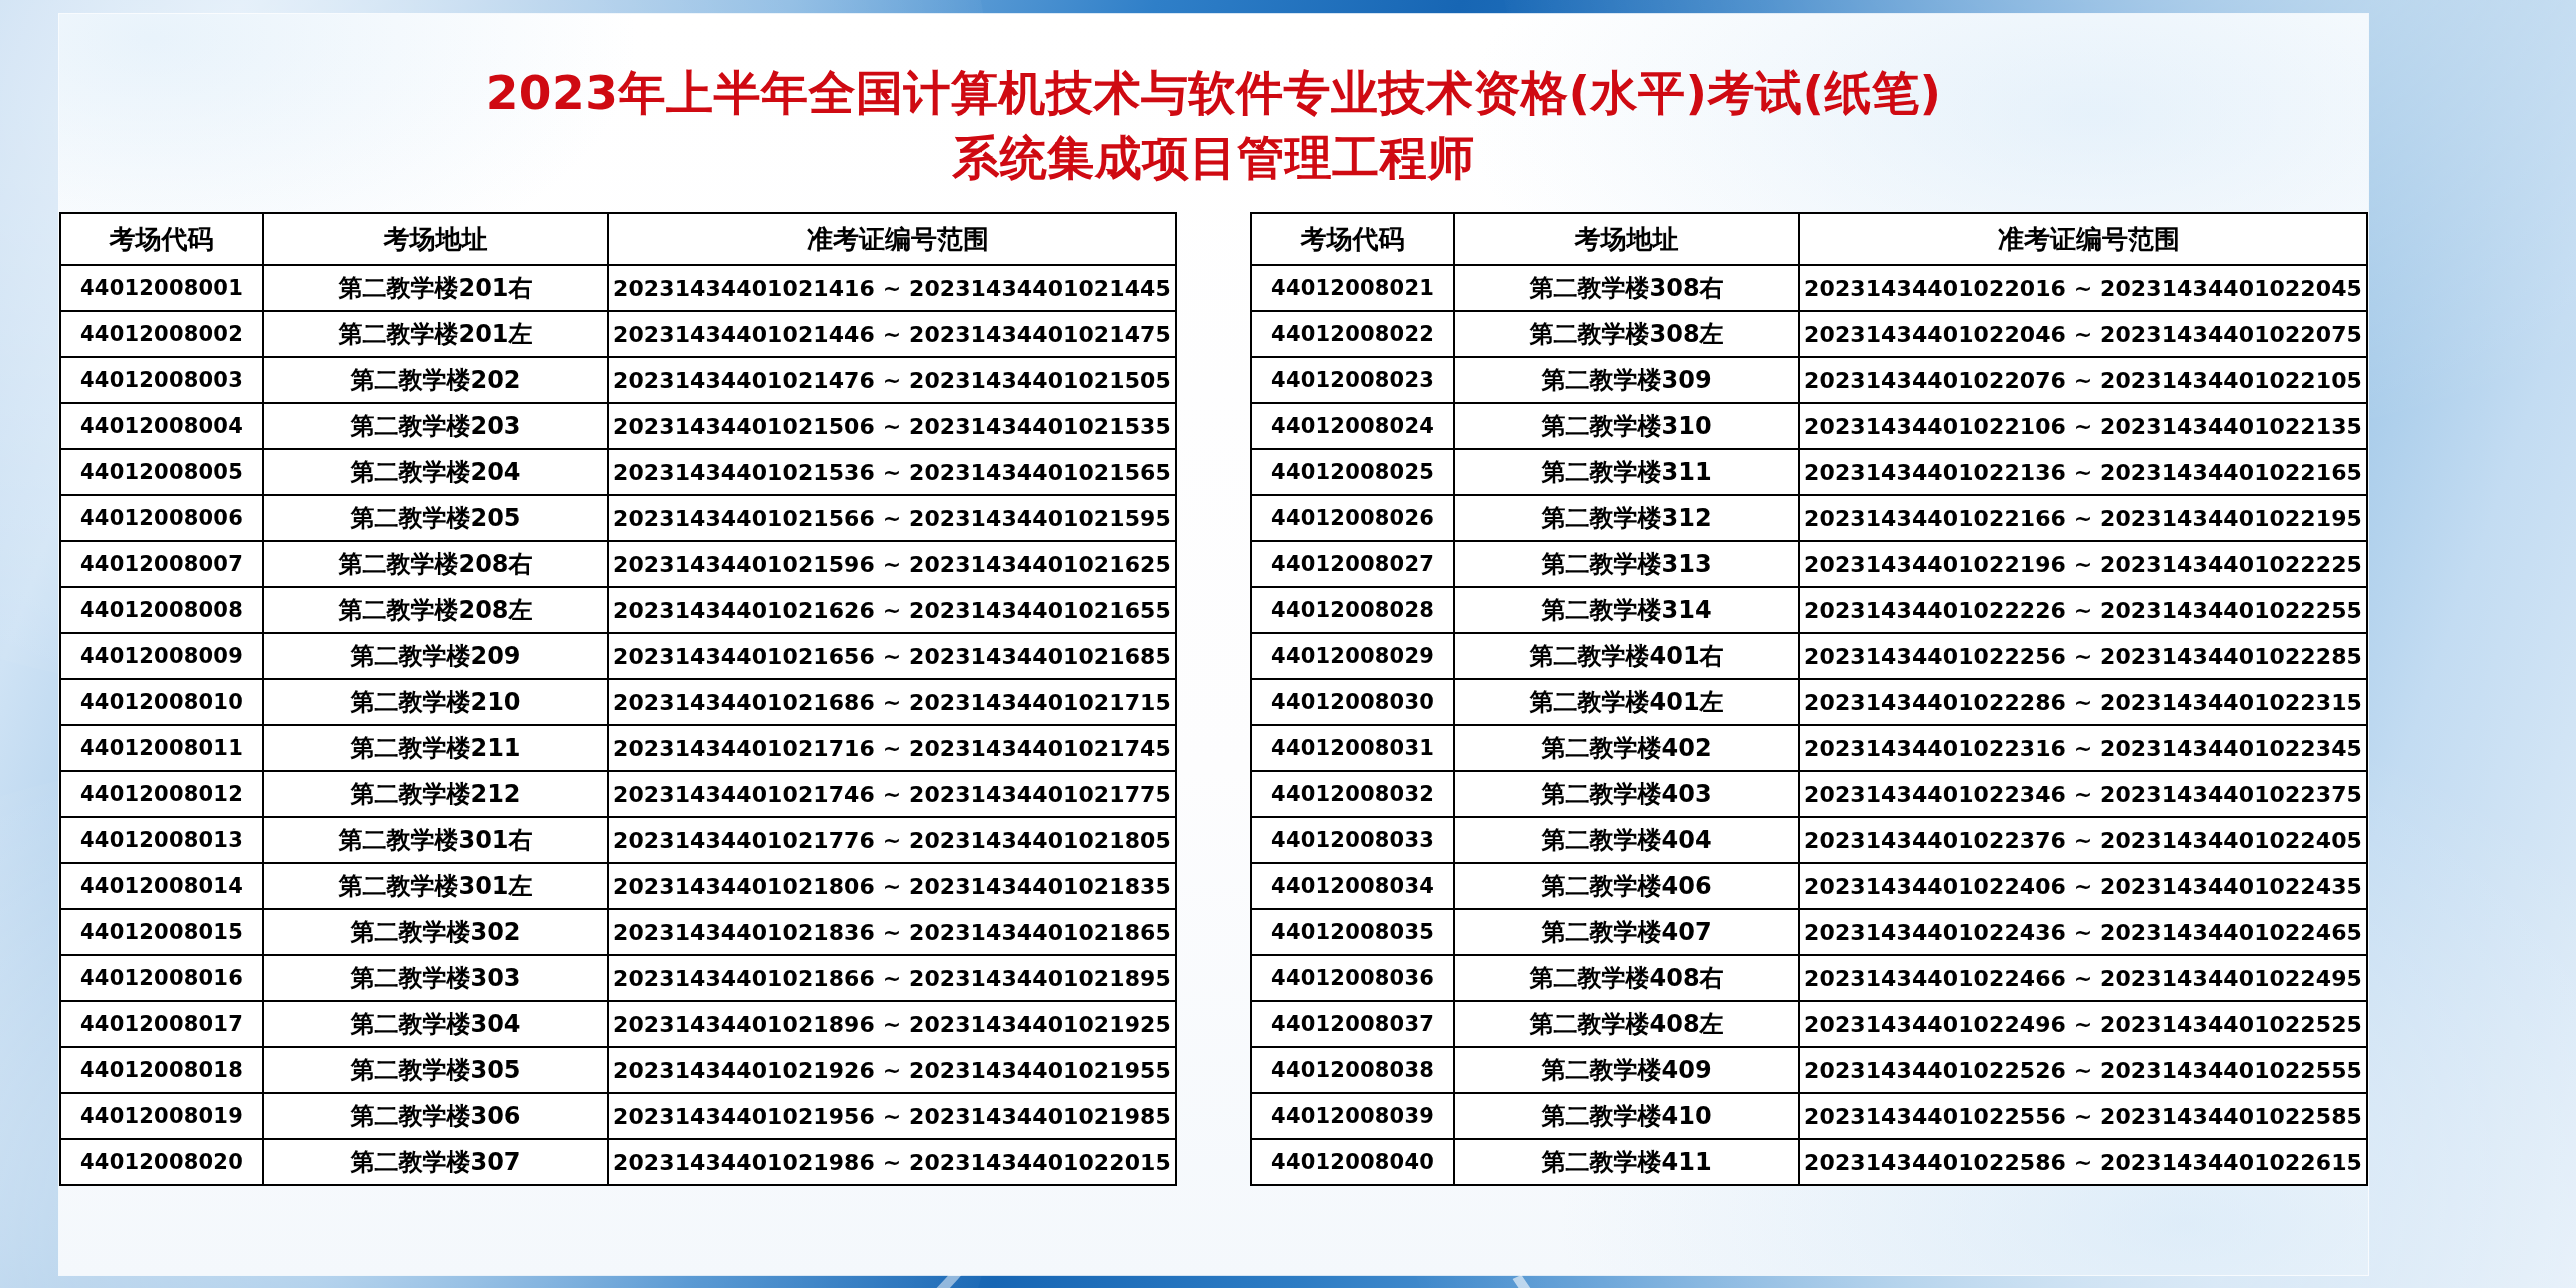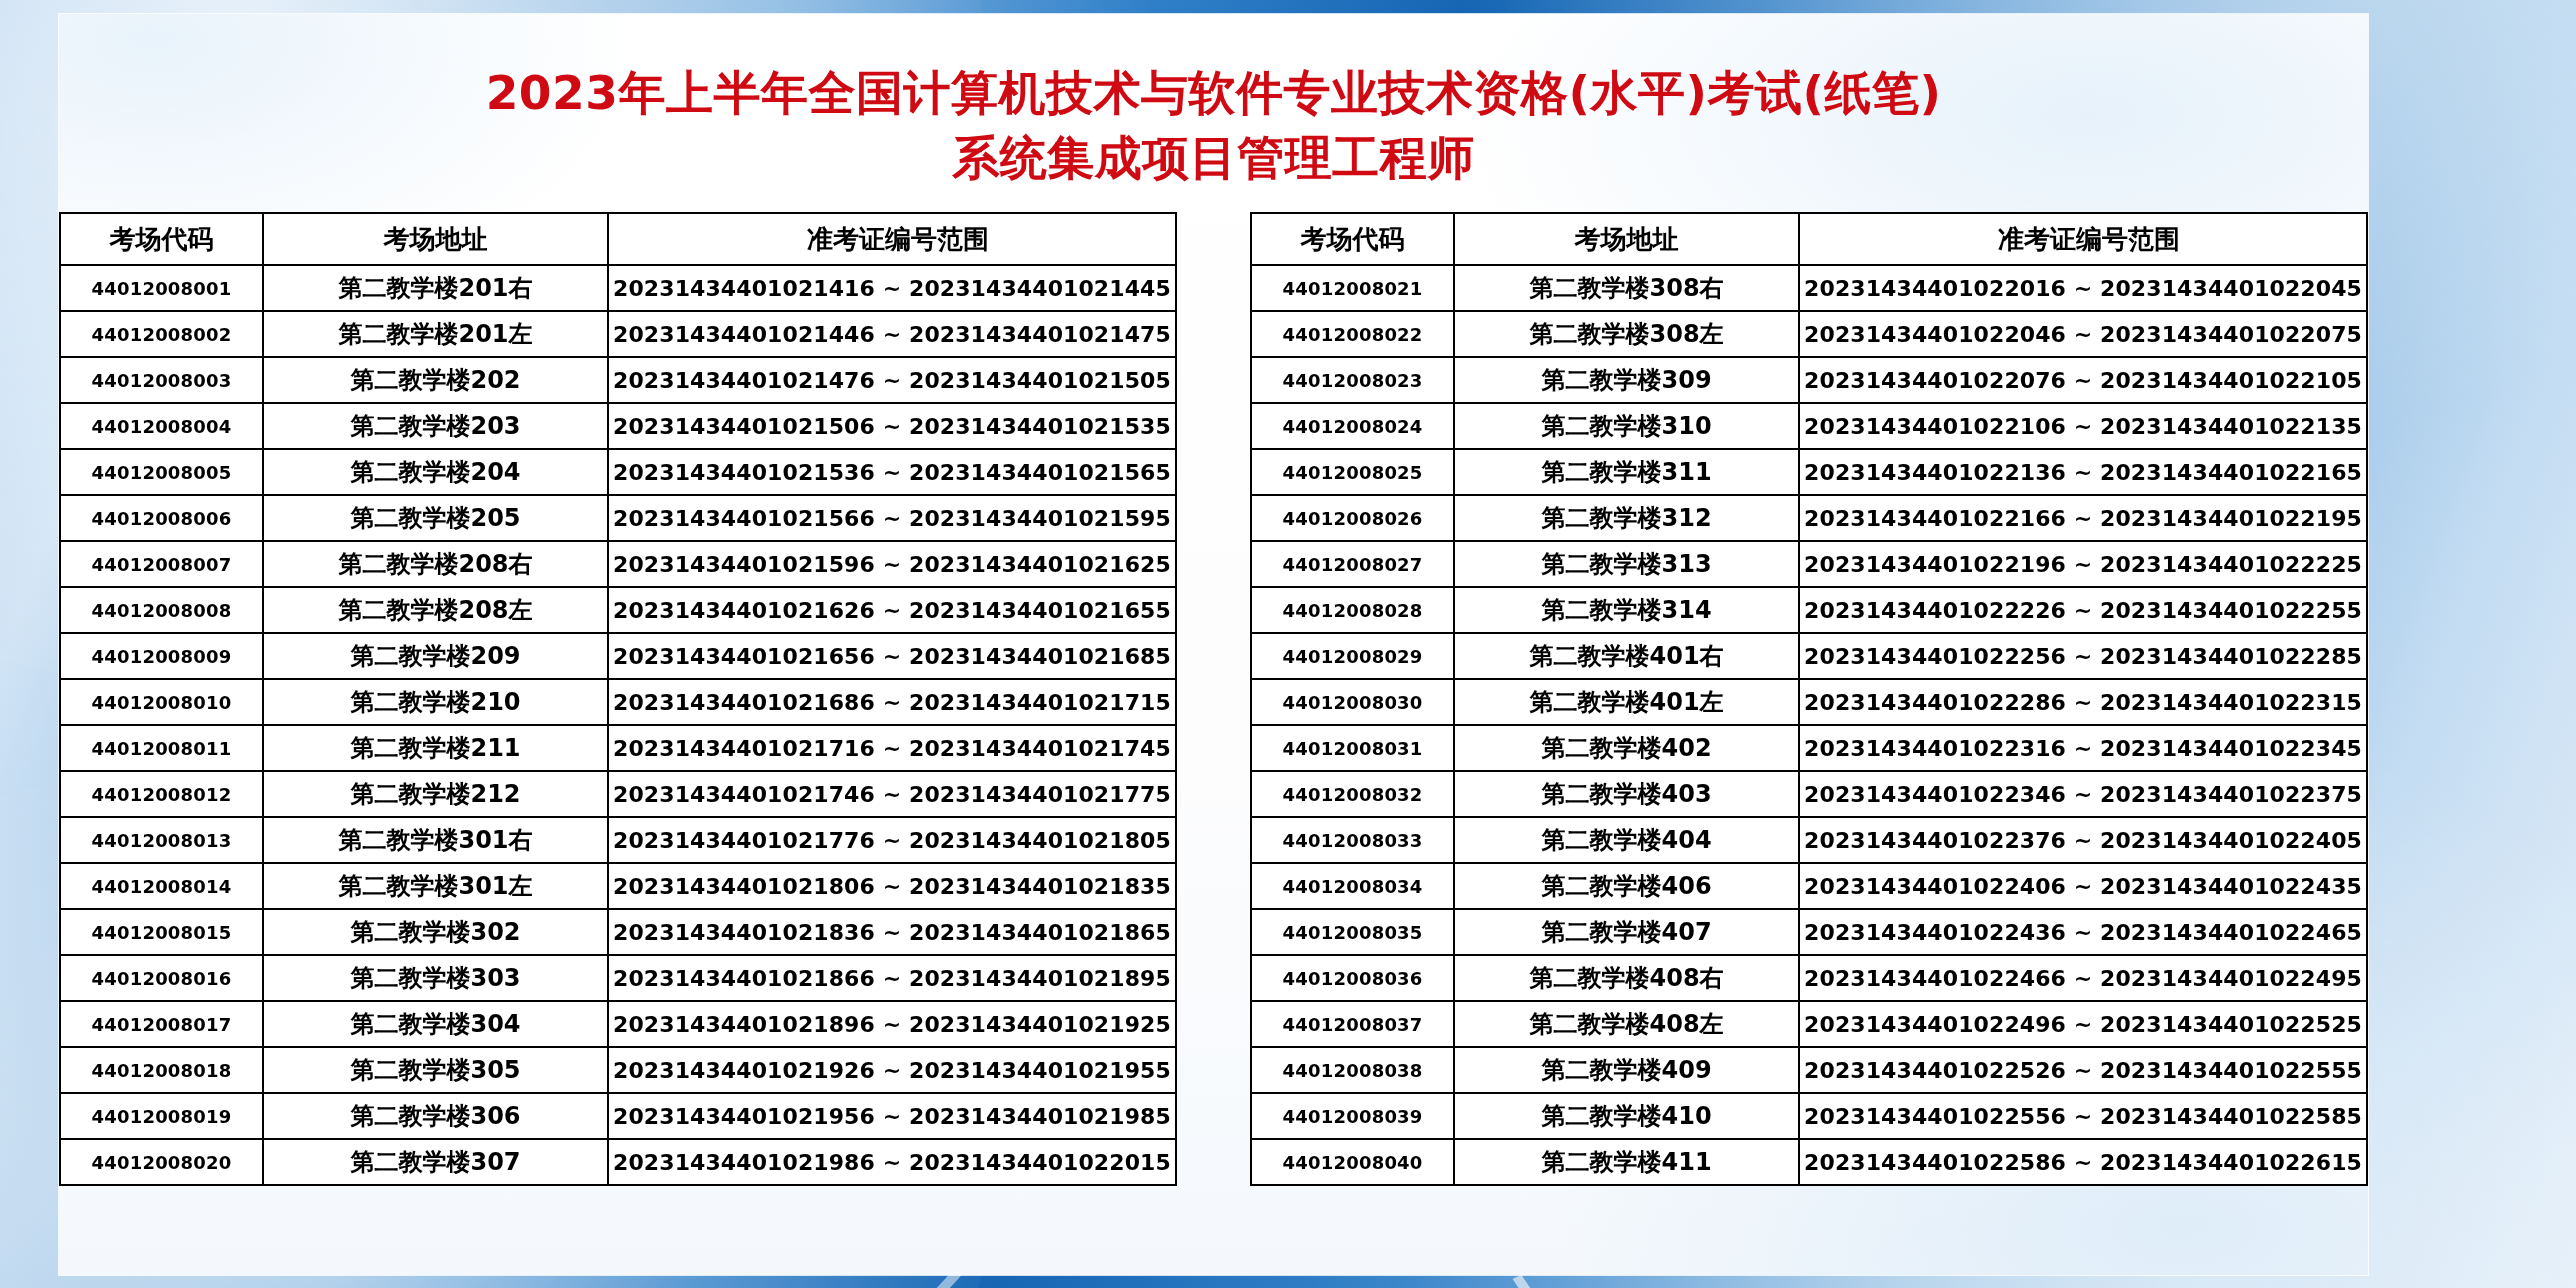--- a/index.html
+++ b/index.html
@@ -143,21 +143,21 @@
     text-align: center;
     white-space: nowrap;
     height: 46px;
     padding: 0 4px;
     box-sizing: border-box;
   }
   table.exam th {
     font-size: 26px;
     height: 52px;
   }
-  table.exam td.code { font-size: 18px; width: 203px; letter-spacing: 0.2px; }
+  table.exam td.code { font-size: 21px; width: 203px; letter-spacing: 0.2px; }
   table.exam td.addr { font-size: 24px; width: 345px; }
   table.exam td.range { font-size: 22px; width: 496px; letter-spacing: 0.1px; }
   table.exam th.code { width: 203px; }
   table.exam th.addr { width: 345px; border-radius: 10px; }
   table.exam th.range { width: 496px; padding-left: 16px; }
 </style>
 </head>
 <body>
 
 <div class="poster">

